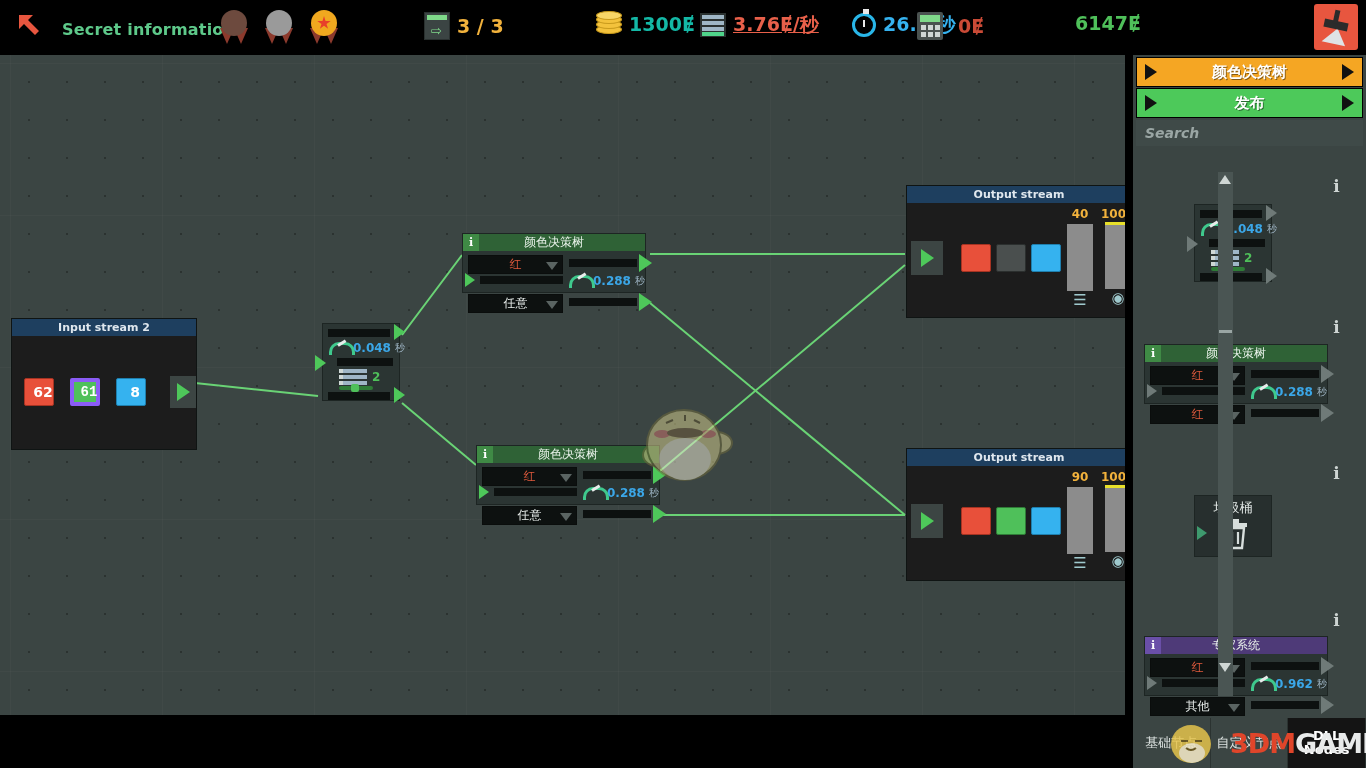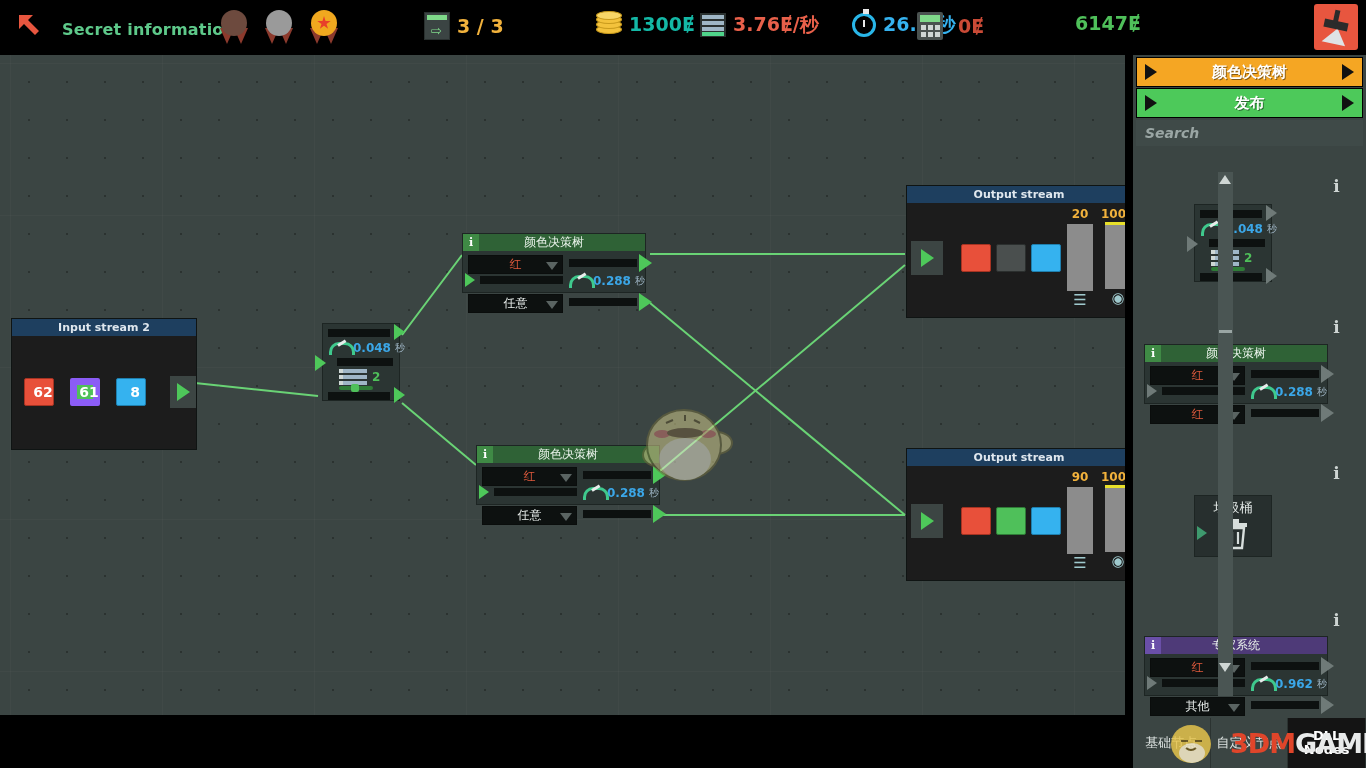--- a/index.html
+++ b/index.html
@@ -104,21 +104,21 @@
   
   .io-panel { position:absolute; background:#1c1c1c; border:1px solid #0f1413; }
   .io-head {
     height:17px; background:#1e3f5f; color:#dfe7ee; font-size:11px; font-weight:bold;
     text-align:center; line-height:17px; font-family:"DejaVu Sans",sans-serif;
   }
   .io-body { position:relative; }
   .tile { width:30px; height:28px; border-radius:2px; display:flex; align-items:center; justify-content:center;
           font-size:14px; font-weight:bold; color:#fff; font-family:"DejaVu Sans",sans-serif;padding-left:8px; }
   .tile.red { background:#e8503a; border:1px solid #a63322; }
-  .tile.green { background:#4fc05a; border:7px solid #8b5cf6; }
+  .tile.green { background:#4fc05a; border:4px solid #8b5cf6;font-family:Liberation Mono, monospace; }
   .tile.blue { background:#35b2ef; border:1px solid #1e7fae; }
   .swatch { width:30px; height:28px; border-radius:2px; }
   .sw-red { background:#e8503a; border:1px solid #a63322; }
   .sw-green { background:#4fc05a; border:1px solid #2f7c37; }
   .sw-blue { background:#35b2ef; border:1px solid #1e7fae; }
   .sw-dark { background:#4a4f4e; border:1px solid #2b2f2e; }
 
   .port-tri {
     width:0;height:0; border-top:9px solid transparent; border-bottom:9px solid transparent;
     border-left:13px solid #4ec85a;
@@ -287,21 +287,21 @@
       <div class="stat-val" style="color:#14b8a6;">1300Ɇ</div>
     </div>
 
     <div class="stat" style="left:700px;">
       <div class="rate-icon">
           <span></span>
           <span></span>
           <span></span>
           <span></span>
         </div>
-      <div class="stat-val" style="color:#e8604a;">3.76Ɇ/秒</div>
+      <div class="stat-val" style="color:#e8604a;text-decoration:underline;">3.76Ɇ/秒</div>
     </div>
 
     <div class="stat" style="left:852px;">
       <div class="timer-icon"></div>
       <div class="stat-val" style="color:#35b2ef;">26.0 秒</div>
     </div>
 
     <div class="stat" style="left:917px;">
       <div class="calc-icon">
         <div class="scr"></div>
@@ -441,21 +441,21 @@
       <div class="io-body" style="height:115px;">
         <div class="port-box" style="position:absolute; left:4px; top:38px; width:32px; height:34px;">
           <div class="port-tri"></div>
         </div>
         <div style="position:absolute; left:54px; top:41px; display:flex; gap:5px;">
           <div class="swatch sw-red"></div>
           <div class="swatch sw-dark"></div>
           <div class="swatch sw-blue"></div>
         </div>
         <div class="gauge-col" style="left:156px; top:4px; width:34px;">
-          <div class="gauge-num">20</div>
+          <div class="gauge-num">40</div>
           <div class="gauge-bar" style="height:67px; margin:3px auto 0;"></div>
           <div class="mini-icon">☰</div>
         </div>
         <div class="gauge-col" style="left:194px; top:4px; width:34px;">
           <div class="gauge-num">100%</div>
           <div class="gauge-top" style="margin:1px auto 0;"></div>
           <div class="gauge-bar" style="height:64px; margin:0 auto;"></div>
           <div class="mini-icon">◉</div>
         </div>
       </div>

